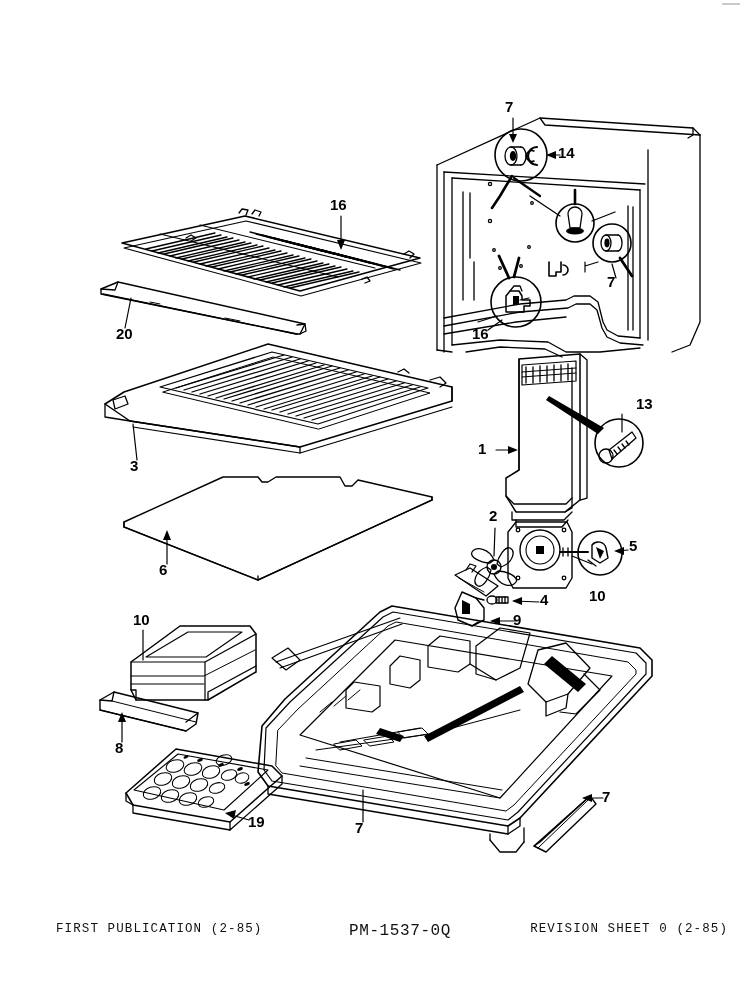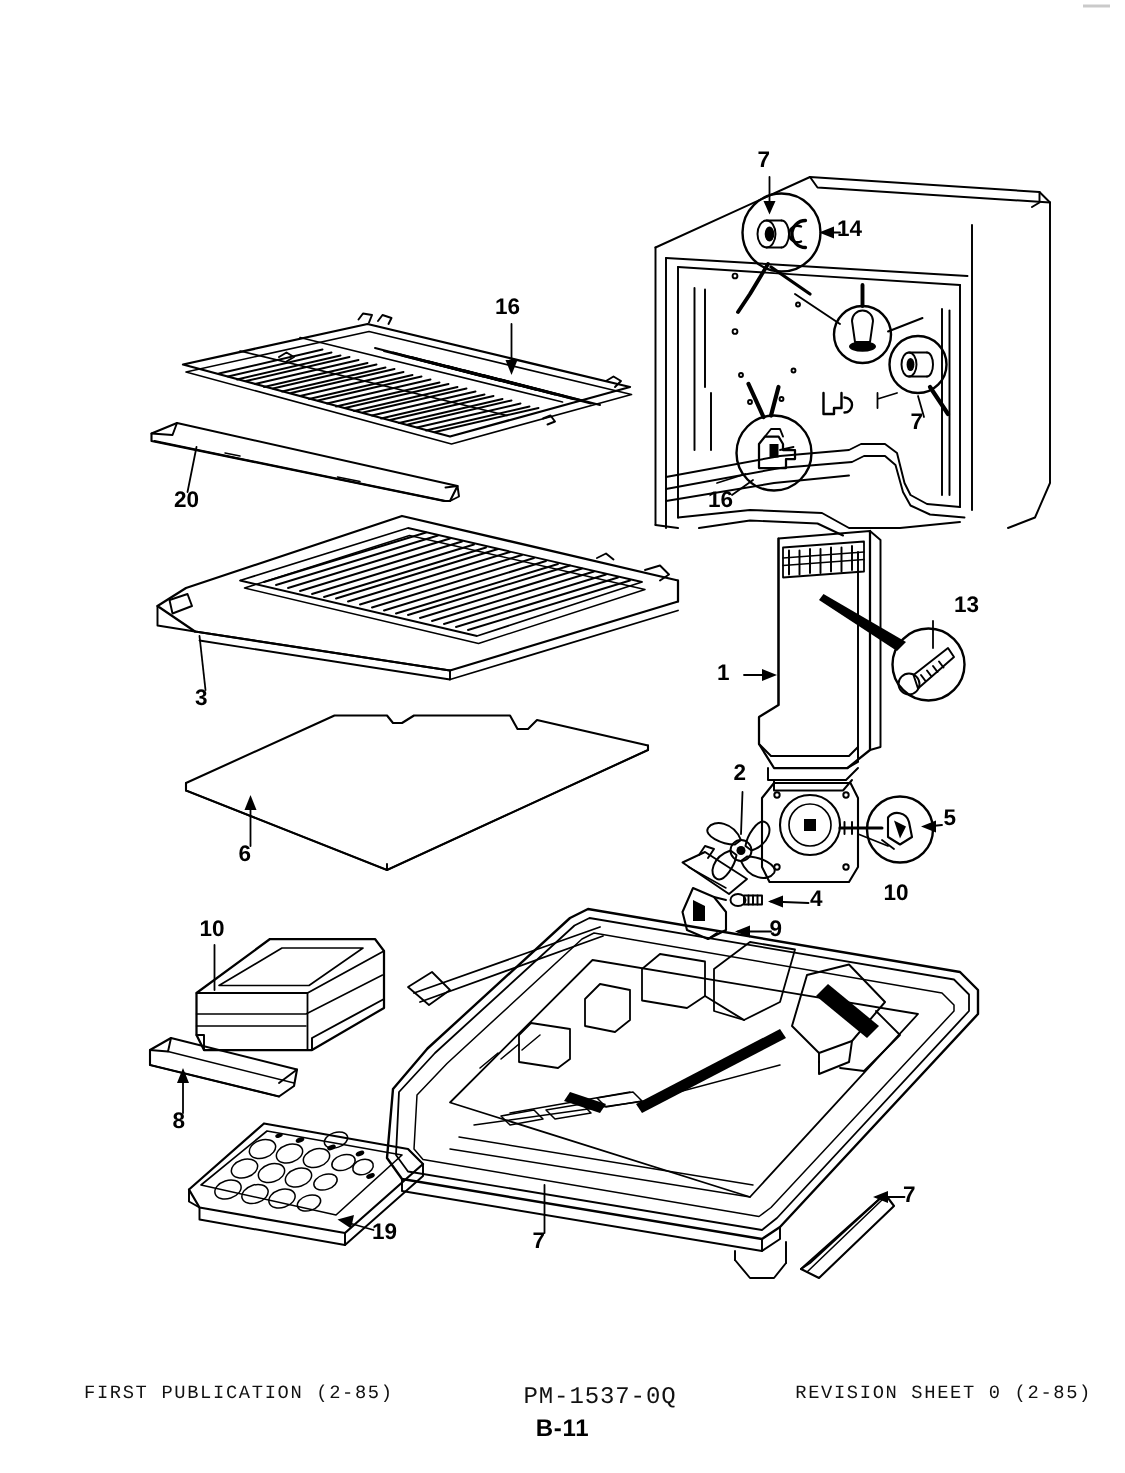--- a/index.html
+++ b/index.html
@@ -496,16 +496,15 @@
   <div class="num" style="left:602px;top:789px;">7</div>
 
   <div class="scanfleck" style="left:722px;top:3px;width:18px;height:2px;"></div>
 
   <div class="footer">
     <div class="ftrow">
       <span class="ft ft-left">FIRST PUBLICATION (2-85)</span>
       <span class="ft ft-mid">PM-1537-0Q</span>
       <span class="ft ft-right">REVISION SHEET 0 (2-85)</span>
     </div>
-    <div class="pageno">B-11</div>
   </div>
 
 </div>
 
 </body></html>

